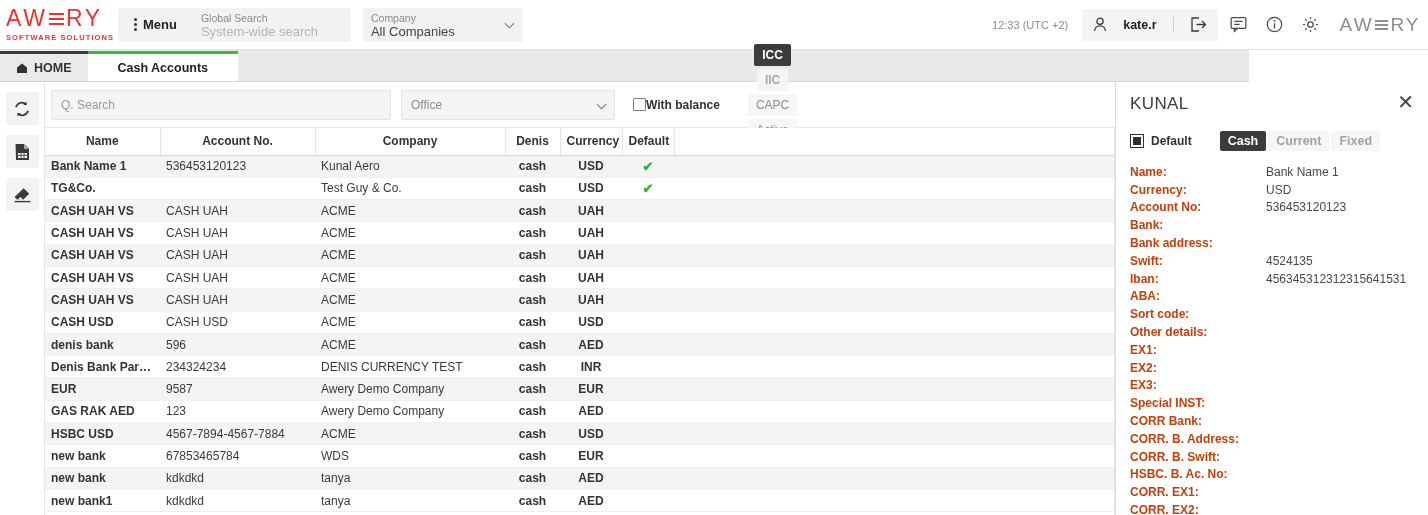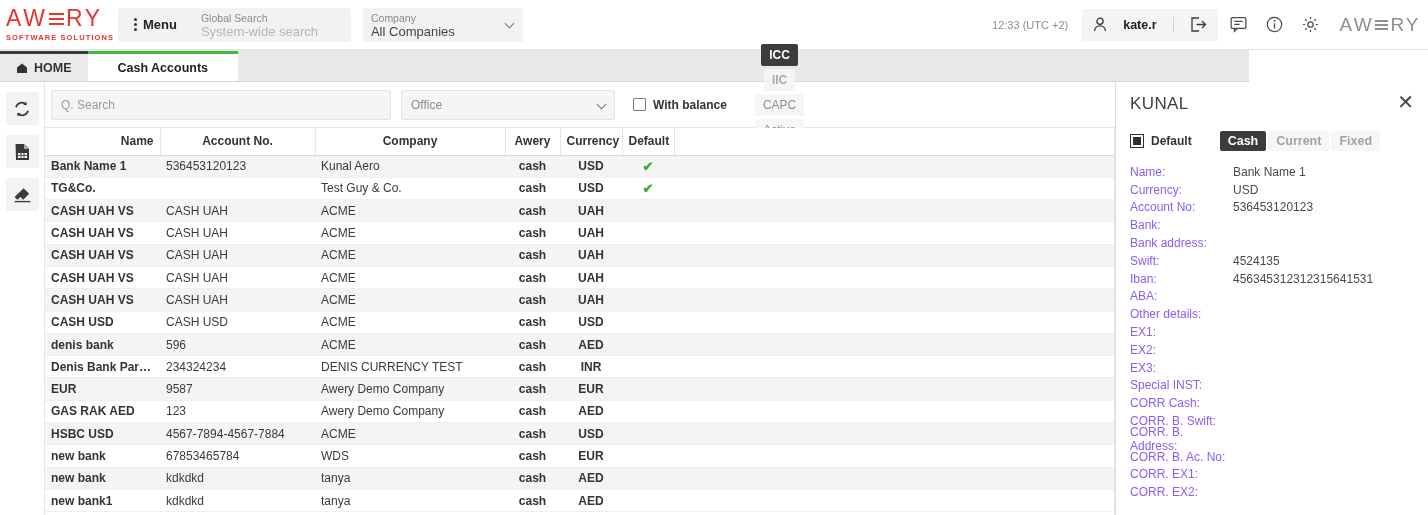--- a/index.html
+++ b/index.html
@@ -88,21 +88,21 @@
     background:#ffffff; display:flex; align-items:center; padding-left: 6px;
     border-bottom: 1px solid #e8e8e8; }
   .srchbox { width: 340px; height: 30px; background:#f5f5f5; border:1px solid #e4e4e4;
     border-radius:2px; display:flex;align-items:center;padding:0 9px;
     font-size:12px; color:#9a9a9a; }
   #officebox { width: 214px; height: 30px; margin-left: 10px; background:#f5f5f5;
     border:1px solid #e4e4e4; border-radius:2px; position:relative;
     display:flex;align-items:center;padding:0 9px; font-size:12px;color:#8e8e8e; }
   #officebox .caret { top: 10px; right: 9px; }
 
-  .chkwrap { display:flex;align-items:center;gap:7px;margin-left:18px; }
+  .chkwrap { display:flex;align-items:center;gap:0;margin-left:18px; }
   .chkbox { width:13px;height:13px;border:1.4px solid #7b7b7b;background:#fff;border-radius:1px; }
   .chklabel { font-size:12px;font-weight:bold;color:#333; }
 
   .segs { display:flex; align-items:center; gap:3px; margin-left: 24px; flex-direction: column; }
   .seg { padding: 4px 8px; font-size:12px; font-weight:bold; color:#a9a9a9;
     background:#f4f4f4; border-radius:2px; cursor:pointer; }
   .seg.on { background:#3c3c3c; color:#ffffff; }
   .seg.plain { background:#f6f6f6; color:#8e8e8e; font-weight:normal; }
 
   
@@ -119,21 +119,21 @@
   tbody tr:nth-child(even) { background:#ffffff; }
   .c-name  { width: 115px; font-weight: bold; text-align: left; }
   .c-acct  { width: 155px; text-align: left; }
   .c-comp  { width: 190px; text-align: left; }
   .c-type  { width: 55px;  text-align: center; font-weight: bold; }
   .c-curr  { width: 62px;  text-align: center; font-weight: bold; }
   .c-def   { width: 52px;  text-align: center; }
   .c-pad   { width: 441px; }
   thead .c-name, thead .c-acct { }
   thead th.c-acct, thead th.c-comp { text-align:center; }
-  thead th.c-name { text-align:right; }
+  thead th.c-name { text-align:center; }
   thead th.c-pad { border-right:none; }
   .check { color:#35b032; font-size:13px; font-weight:bold; }
   tbody td.c-name { font-weight:bold; }
   tbody td.c-acct, tbody td.c-comp { color:#3a3a3a; }
 
   
   #detail { position:absolute; top: 82px; left: 1115px; width: 313px; height: 433px;
     background:#ffffff; border-left:1px solid #dcdcdc; padding: 12px 14px 0 14px; }
   #dtitle { font-size: 17px; color:#3f3f3f; letter-spacing:0.4px; }
   #dclose { position:absolute; top: 12px; right: 14px; font-size:20px; color:#444;
@@ -142,21 +142,21 @@
   .dchk { width:14px;height:14px;border:1.6px solid #2f2f2f;background:#fff;
     display:inline-flex;align-items:center;justify-content:center;margin-right:7px; }
   .dchk i { width:8px;height:8px;background:#2f2f2f;display:block; }
   .dchk-label { font-size:12px;font-weight:bold;color:#333; }
   .dsegs { display:flex; gap:2px; margin-left: 28px; }
   .dseg { padding:3px 8px; font-size:12.5px; font-weight:bold; color:#a2a2a2;
     background:#f6f6f6; border-radius:2px; cursor:pointer; }
   .dseg.on { background:#3c3c3c; color:#fff; }
   #dfields { margin-top: 12px; }
   .dfield { display:flex; height: 17.8px; align-items:center; }
-  .dkey { width: 103px; font-size: 12px; font-weight:normal; color:#8b5cf6; }
+  .dkey { width: 136px; font-size: 12px; font-weight:bold; color:#c2410c; }
   .dval { font-size: 12px; color:#4a4a4a; }
 </style>
 </head>
 <body>
 
 <div id="topbar">
 
   <div id="logo-block">
     <div class="logo-word">
       <span>A</span>
@@ -309,21 +309,21 @@
   </div>
 </div>
 
 <div id="tablewrap">
   <table>
     <thead>
       <tr>
         <th class="c-name">Name</th>
         <th class="c-acct">Account No.</th>
         <th class="c-comp">Company</th>
-        <th class="c-type">Awery</th>
+        <th class="c-type">Denis</th>
         <th class="c-curr">Currency</th>
         <th class="c-def">Default</th>
         <th class="c-pad"></th>
       </tr>
     </thead>
     <tbody id="tbody">
         <tr>
           <td class="c-name">Bank Name 1</td>
           <td class="c-acct">536453120123</td>
           <td class="c-comp">Kunal Aero</td>
@@ -514,53 +514,57 @@
       </div>
       <div class="dfield">
         <span class="dkey">Iban:</span>
         <span class="dval">456345312312315641531</span>
       </div>
       <div class="dfield">
         <span class="dkey">ABA:</span>
         <span class="dval"></span>
       </div>
       <div class="dfield">
+        <span class="dkey">Sort code:</span>
+        <span class="dval"></span>
+      </div>
+      <div class="dfield">
         <span class="dkey">Other details:</span>
         <span class="dval"></span>
       </div>
       <div class="dfield">
         <span class="dkey">EX1:</span>
         <span class="dval"></span>
       </div>
       <div class="dfield">
         <span class="dkey">EX2:</span>
         <span class="dval"></span>
       </div>
       <div class="dfield">
         <span class="dkey">EX3:</span>
         <span class="dval"></span>
       </div>
       <div class="dfield">
         <span class="dkey">Special INST:</span>
         <span class="dval"></span>
       </div>
       <div class="dfield">
-        <span class="dkey">CORR Cash:</span>
+        <span class="dkey">CORR Bank:</span>
+        <span class="dval"></span>
+      </div>
+      <div class="dfield">
+        <span class="dkey">CORR. B. Address:</span>
         <span class="dval"></span>
       </div>
       <div class="dfield">
         <span class="dkey">CORR. B. Swift:</span>
         <span class="dval"></span>
       </div>
       <div class="dfield">
-        <span class="dkey">CORR. B. Address:</span>
-        <span class="dval"></span>
-      </div>
-      <div class="dfield">
-        <span class="dkey">CORR. B. Ac. No:</span>
+        <span class="dkey">HSBC. B. Ac. No:</span>
         <span class="dval"></span>
       </div>
       <div class="dfield">
         <span class="dkey">CORR. EX1:</span>
         <span class="dval"></span>
       </div>
       <div class="dfield">
         <span class="dkey">CORR. EX2:</span>
         <span class="dval"></span>
       </div>

